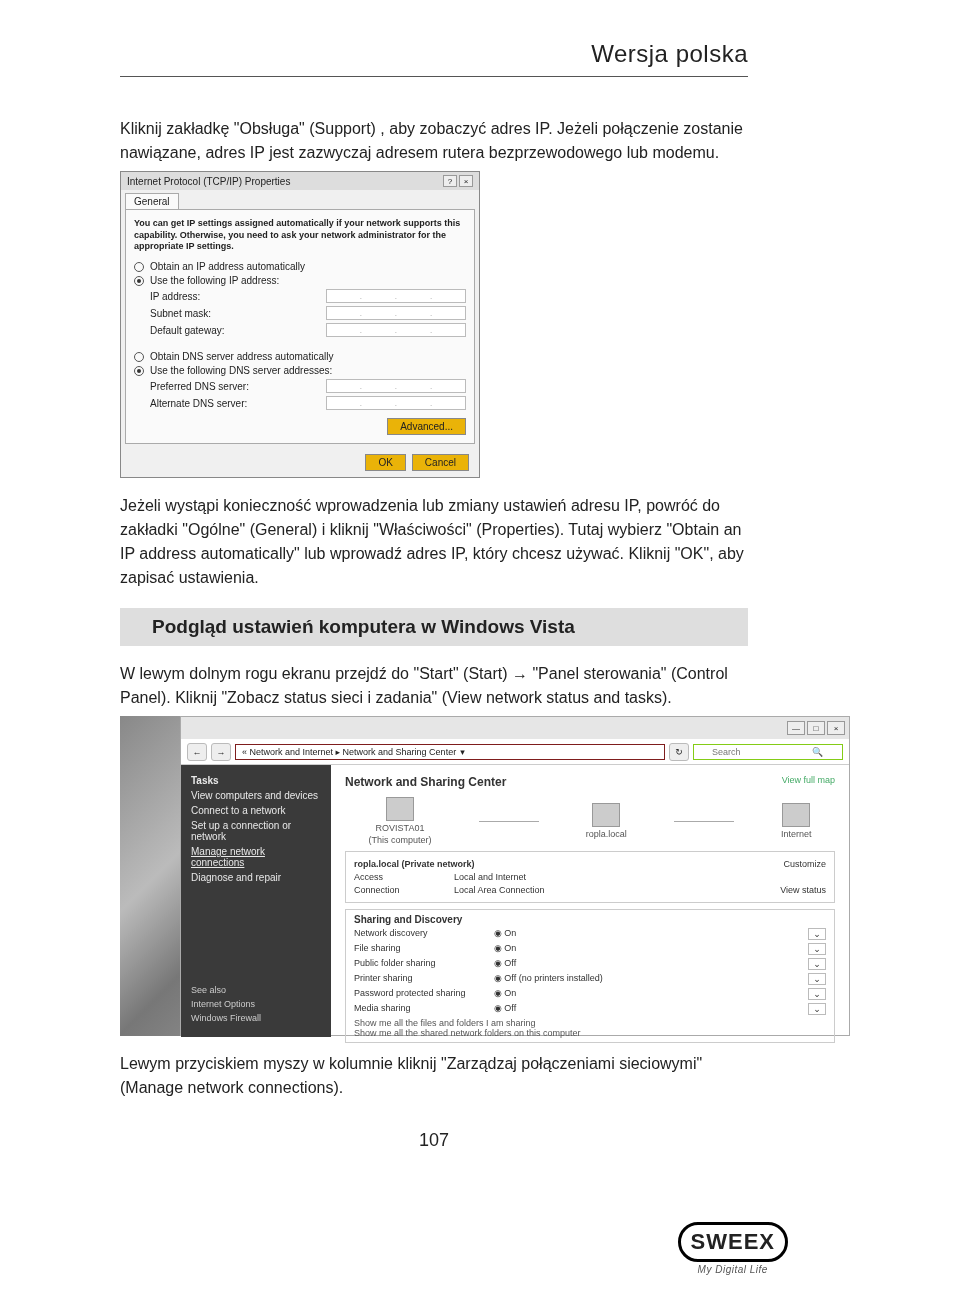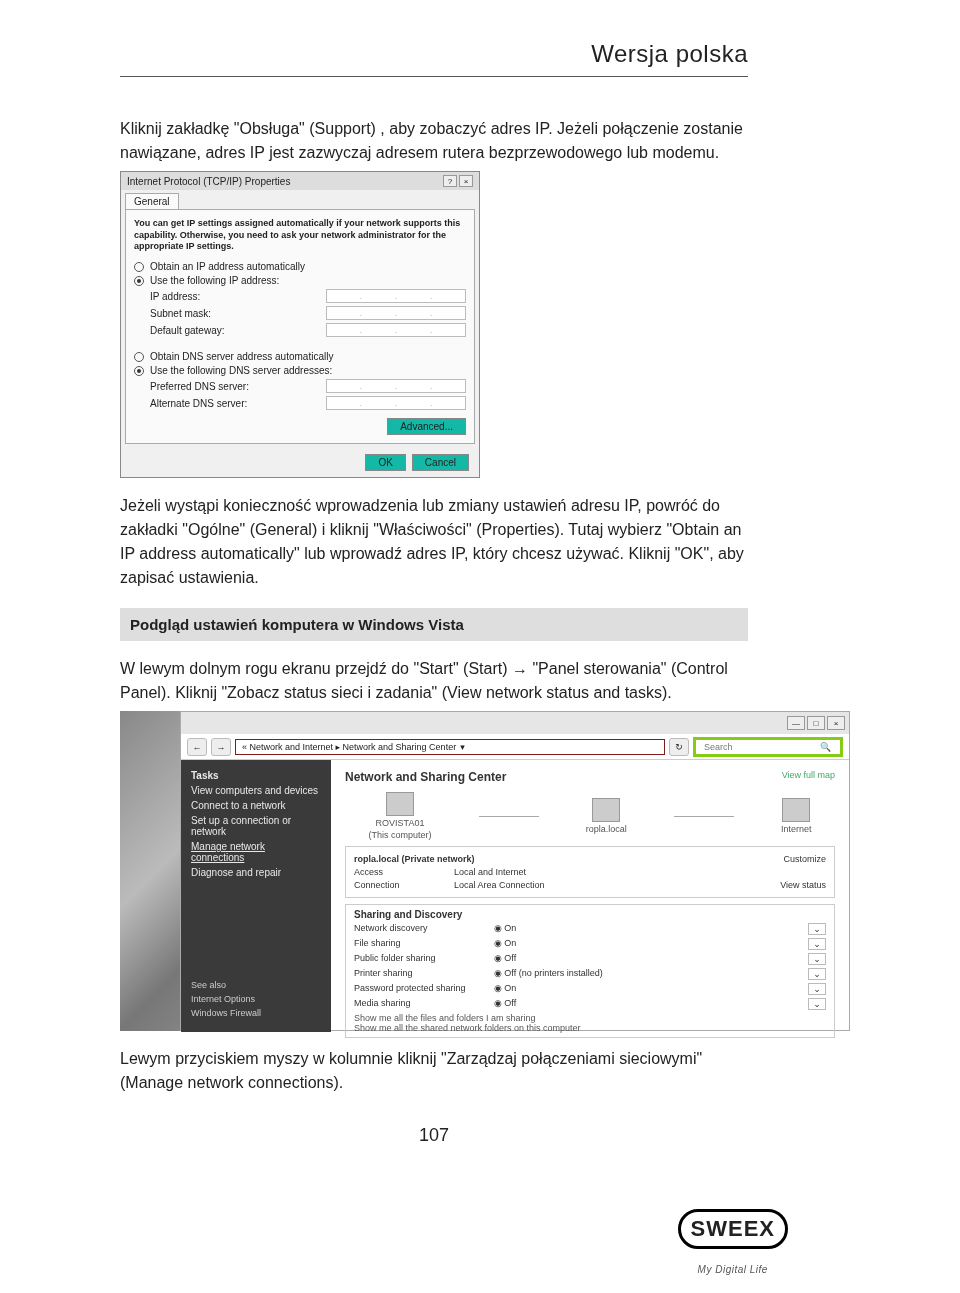--- a/index.html
+++ b/index.html
@@ -78,27 +78,27 @@
   .radio-row { display:flex; align-items:center; gap:6px; font-size:10px; margin:3px 0; }
   .radio {
     width:10px; height:10px; border:1px solid #555; border-radius:50%; display:inline-block;
   }
   .radio.sel::after{
     content:''; display:block; width:4px; height:4px; background:#333; border-radius:50%; margin:2px;
   }
   .field-row { display:flex; justify-content:space-between; align-items:center; margin:3px 0 3px 16px; font-size:10px;text-align:center;}
   .field-row .ipbox { width:140px; height:14px; border:1px solid #bbb; background:#fff; display:flex; justify-content:space-evenly; align-items:center; color:#999; font-size:8px;}
   .dlg-buttons { display:flex; justify-content:flex-end; gap:6px; padding:6px 10px;}
-  .winbtn { border:1px solid #888; background:#14b8a6; padding:2px 12px; font-size:10px;}
+  .winbtn { border:1px solid #888; background:#eab308; padding:2px 12px; font-size:10px;}
 
   
   .heading-bar {
     background:#dedede;
-    padding:8px 10px;
-    font-size:15px;
+    padding:8px 32px;
+    font-size:19px;
     font-weight:600;
     margin: 18px 0 14px 0;
   }
 
   
   .shot2-wrap { position:relative; width:740px; height:320px; margin-bottom:14px; }
   .vista-bg {
     position:absolute; left:0; top:0; width:170px; height:320px;
     background: linear-gradient(135deg,#888 0%, #bbb 40%, #777 65%, #999 100%);
   }
@@ -106,21 +106,21 @@
     position:absolute; left:60px; top:0;
     width:670px; height:320px;
     background:#fff;
     border:1px solid #aaa;
   }
   .vw-top { height:22px; background:#e6e6e6; display:flex; justify-content:flex-end; align-items:center; padding:0 4px; gap:2px;}
   .vw-top span { width:18px; height:14px; border:1px solid #999; background:#eee; font-size:8px; display:inline-flex; align-items:center; justify-content:center;}
   .vw-nav { height:26px; display:flex; align-items:center; gap:4px; padding:0 6px; font-size:10px; border-bottom:1px solid #ccc;}
   .vw-navbtn { width:20px; height:18px; border:1px solid #bbb; border-radius:3px; background:#eee; display:inline-flex; align-items:center; justify-content:center; font-size:9px;}
   .vw-crumb { flex:1; border:1px solid #7f1d1d; background:#fff; padding:2px 6px; font-size:9px; display:flex; align-items:center; gap:4px;}
-  .vw-search { width:150px; border:3px solid #84cc16; background:#fff; padding:2px 8px; font-size:9px; color:#777; display:flex; align-items:center; justify-content:space-between;}
+  .vw-search { width:150px; border:1px solid #84cc16; background:#fff; padding:2px 18px; font-size:9px; color:#777; display:flex; align-items:center; justify-content:space-between;}
   .vw-body { display:flex; height:272px;}
   .vw-side {
     width:150px; background:#3a3a3a; color:#e8e8e8; font-size:10px; padding:10px 10px;
     display:flex; flex-direction:column; justify-content:space-between;
   }
   .vw-side a { display:block; margin:4px 0; color:#e8e8e8; text-decoration:none;}
   .vw-side a.sel { text-decoration:underline;}
   .vw-side .bot a { color:#ccc; font-size:9px;}
   .vw-main { flex:1; padding:10px 14px; font-size:10px; color:#333;}
   .vw-main h4 { font-size:12px; margin:0 0 4px 0; font-weight:600;}
@@ -152,21 +152,21 @@
     font-weight:900;
     font-size:22px;
     padding:4px 10px;
     letter-spacing:1px;
     position:relative;
     font-family: Arial Black, Arial, sans-serif;
   }
   .sweex-logo .tag {
     font-size:10px;
     color:#555;
-    margin-top:15px;
+    margin-top:2px;
     font-style: italic;
     letter-spacing:0.5px;
   }
 </style>
 </head>
 <body>
 
 <div class="page">
 
   <div class="header-title">Wersja polska</div>

